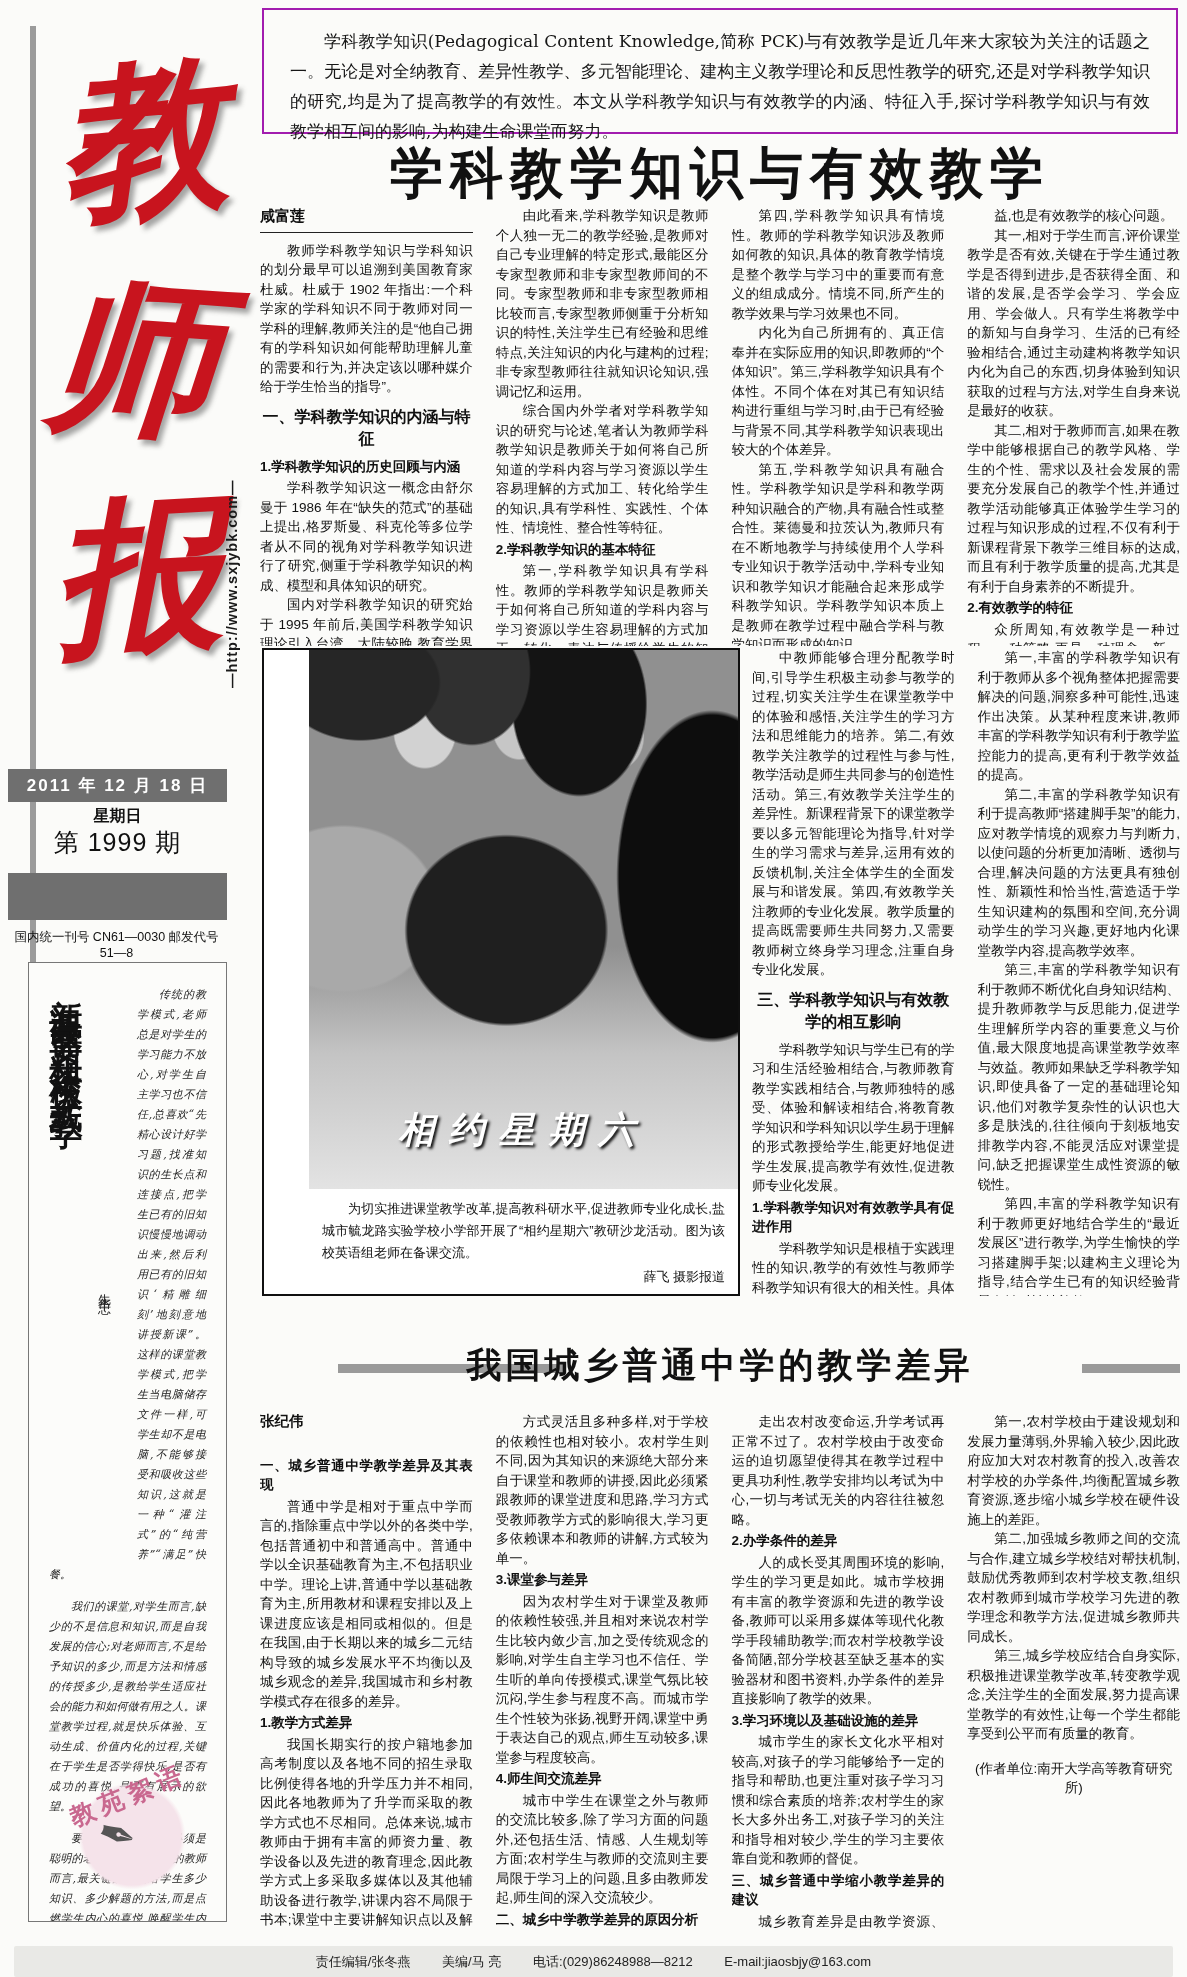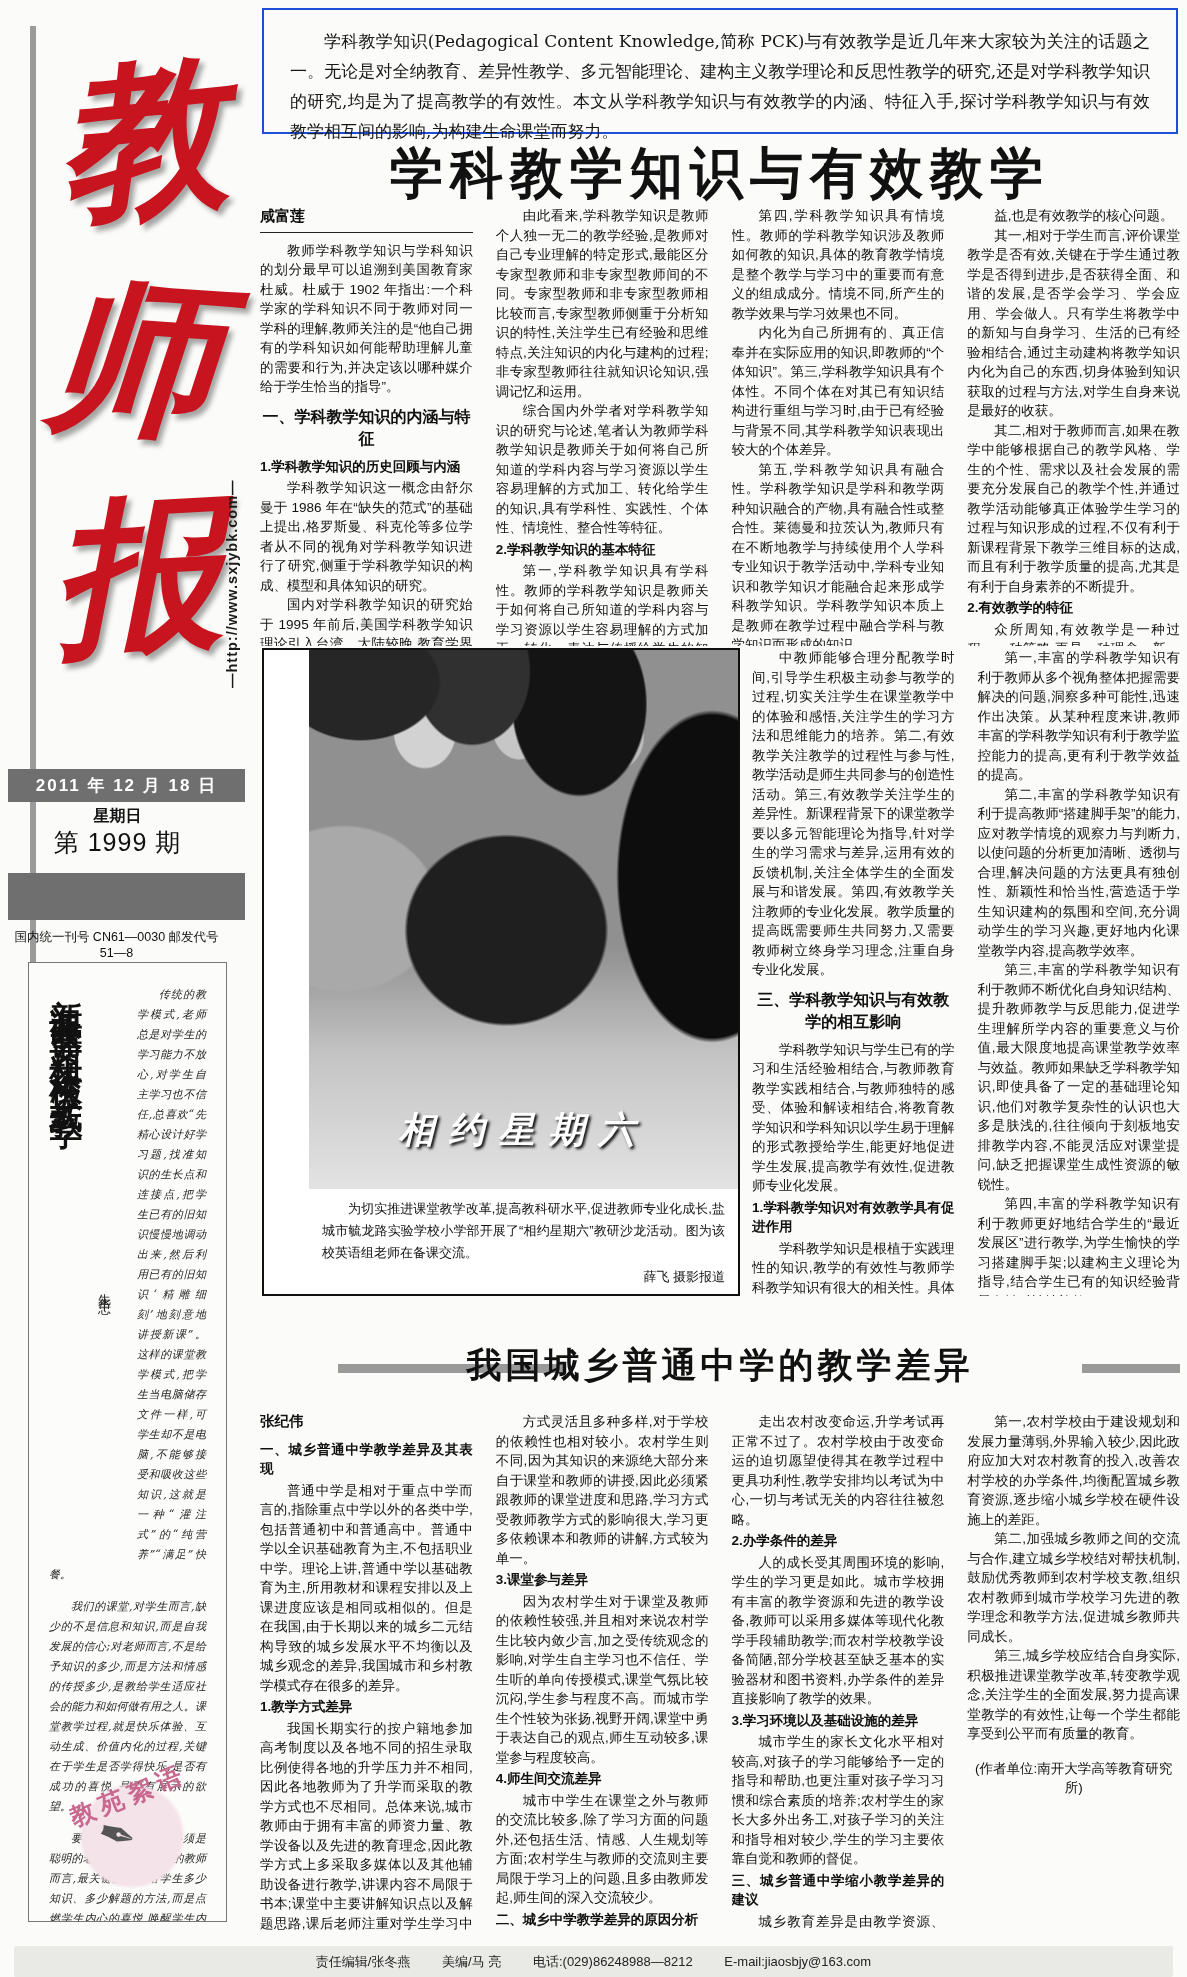--- a/index.html
+++ b/index.html
@@ -5,21 +5,21 @@
   html,body{margin:0;padding:0;background:#e7e7e5;}
   .page{position:relative;width:1187px;height:1977px;margin:0 auto;background:#fbfbf9;overflow:hidden;
         font-family:"Liberation Sans","DejaVu Sans",sans-serif;color:#111;}
   .abs{position:absolute;}
 
   
   .grayline{left:30px;top:26px;width:6px;height:938px;background:#9b9b9b;}
   .mast{left:38px;top:30px;width:190px;height:700px;}
   .mast .ch{font-family:"DejaVu Serif","Liberation Serif",serif;font-style:italic;font-weight:bold;
             font-size:168px;line-height:218px;text-align:center;text-shadow:4px 5px 5px rgba(60,60,60,.45);}
-  .datebar{left:8px;width:237px;background:#6f6f6f;color:#fff;text-align:center;}
+  .datebar{left:8px;width:219px;background:#6f6f6f;color:#fff;text-align:center;}
   .bar1{top:769px;height:33px;font-size:17px;font-weight:bold;line-height:33px;letter-spacing:2px;}
   .weekday{left:8px;top:806px;width:219px;text-align:center;font-weight:bold;font-size:16px;}
   .issue{left:8px;top:826px;width:219px;text-align:center;font-size:25px;letter-spacing:1px;}
   .bar2{top:873px;height:47px;}
   .issn{left:6px;top:929px;width:221px;text-align:center;font-size:12.5px;}
 
   .leftbox{left:28px;top:962px;width:199px;height:960px;border:1px solid #777;background:#fcfcfa;
            padding:10px 8px;box-sizing:border-box;overflow:hidden;}
   .vtitlewrap{float:left;width:94px;height:585px;display:flex;margin-right:6px;}
   .vtitle{writing-mode:vertical-rl;font-family:"DejaVu Serif","Liberation Serif",serif;
@@ -29,41 +29,41 @@
                font-size:11px;line-height:20px;text-align:justify;text-indent:2em;margin:12px;color:#222;}
   .stamp{position:absolute;right:34px;bottom:26px;width:120px;height:125px;}
   .stamp .ink{position:absolute;left:0;top:0;width:120px;height:120px;border-radius:50%;
               background:radial-gradient(circle at 50% 55%,#f5e3ea 0 55%,transparent 60%);}
   .stamp .txt{position:absolute;left:-6px;top:6px;width:140px;transform:rotate(-22deg);
               color:#c9688f;font-weight:bold;font-size:25px;letter-spacing:6px;
               font-family:"DejaVu Serif",serif;}
   .stamp .pen{position:absolute;left:26px;top:38px;font-size:46px;color:#555;transform:rotate(18deg);}
 
   
-  .introbox{left:262px;top:8px;width:916px;height:126px;border:2px solid #1d4ed8;
+  .introbox{left:262px;top:8px;width:916px;height:126px;border:2px solid #a21caf;
             padding:16px 26px;box-sizing:border-box;}
   .introbox .t{font-family:"DejaVu Serif","Liberation Serif",serif;font-size:17px;line-height:30px;
                text-align:justify;text-indent:2em;color:#161616;}
 
   .headline1{left:262px;top:138px;width:916px;text-align:center;font-size:53px;font-weight:900;
              letter-spacing:7px;transform:scale(1,1.04);white-space:nowrap;}
   .urltxt{left:224px;top:208px;height:480px;writing-mode:vertical-rl;transform:rotate(180deg);
           font-size:14.5px;letter-spacing:1px;color:#1a1a1a;font-weight:bold;}
 
   
   .cols{display:flex;gap:23px;}
   .col{flex:1 1 0;overflow:hidden;font-size:13.5px;line-height:19.5px;}
   .col .p{text-indent:2em;text-align:justify;margin:0;}
   .col .h1{text-align:center;font-weight:bold;font-size:16px;margin:9px 0 7px;line-height:22px;}
   .col .h2{font-weight:bold;text-align:justify;margin:2px 0;}
   .col .note{text-align:center;margin-top:15px;}
   .a1top{left:260px;top:206px;width:920px;height:440px;}
   .a1bottom{left:752px;top:648px;width:428px;height:648px;}
   .author1{font-weight:bold;font-size:15px;padding-bottom:6px;border-bottom:1.5px solid #222;margin-bottom:8px;}
-  .author2{font-weight:bold;font-size:14.5px;margin-bottom:8px;}
+  .author2{font-weight:bold;font-size:14.5px;margin-bottom:24px;}
 
   
   .photobox{left:262px;top:648px;width:478px;height:648px;border:2px solid #101010;background:#fff;
             box-sizing:border-box;display:flex;flex-direction:column;padding-left:45px;}
   .photoimg{position:relative;height:560px;
     background:
       radial-gradient(ellipse 130px 95px at 12% 6%, #262626 0 60%, transparent 62%),
       radial-gradient(ellipse 95px 120px at 38% 4%, #303030 0 60%, transparent 62%),
       radial-gradient(ellipse 110px 150px at 63% 10%, #141414 0 60%, transparent 62%),
       radial-gradient(ellipse 150px 260px at 94% 42%, #0d0d0d 0 62%, transparent 64%),

